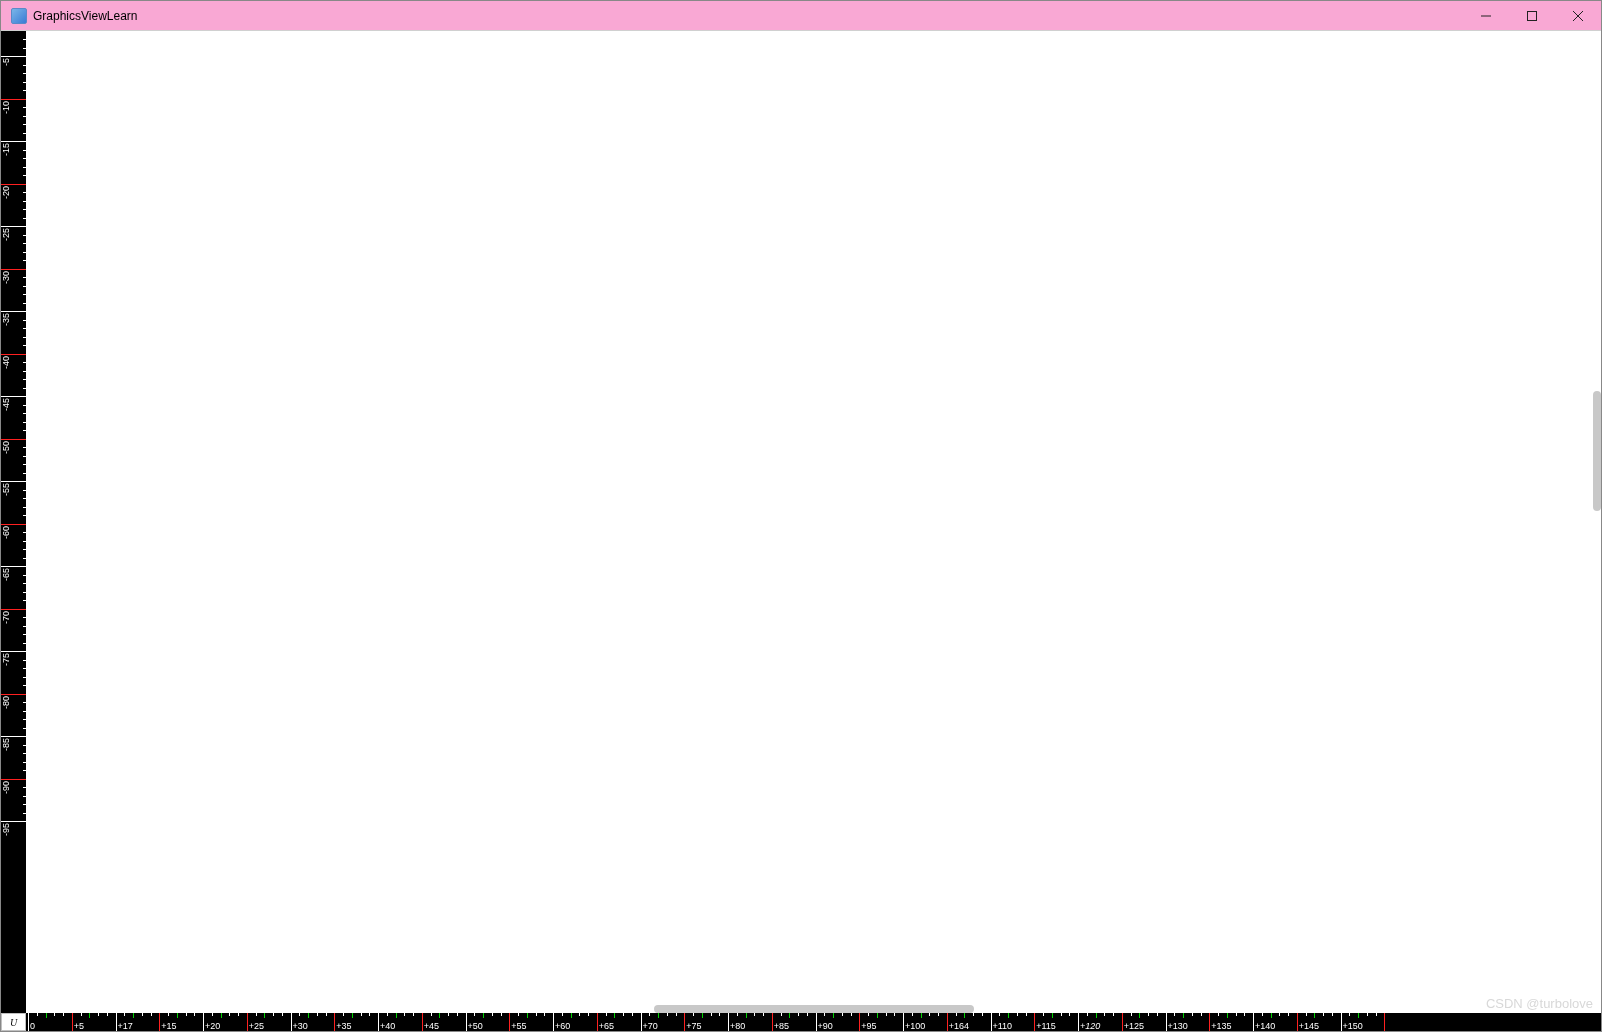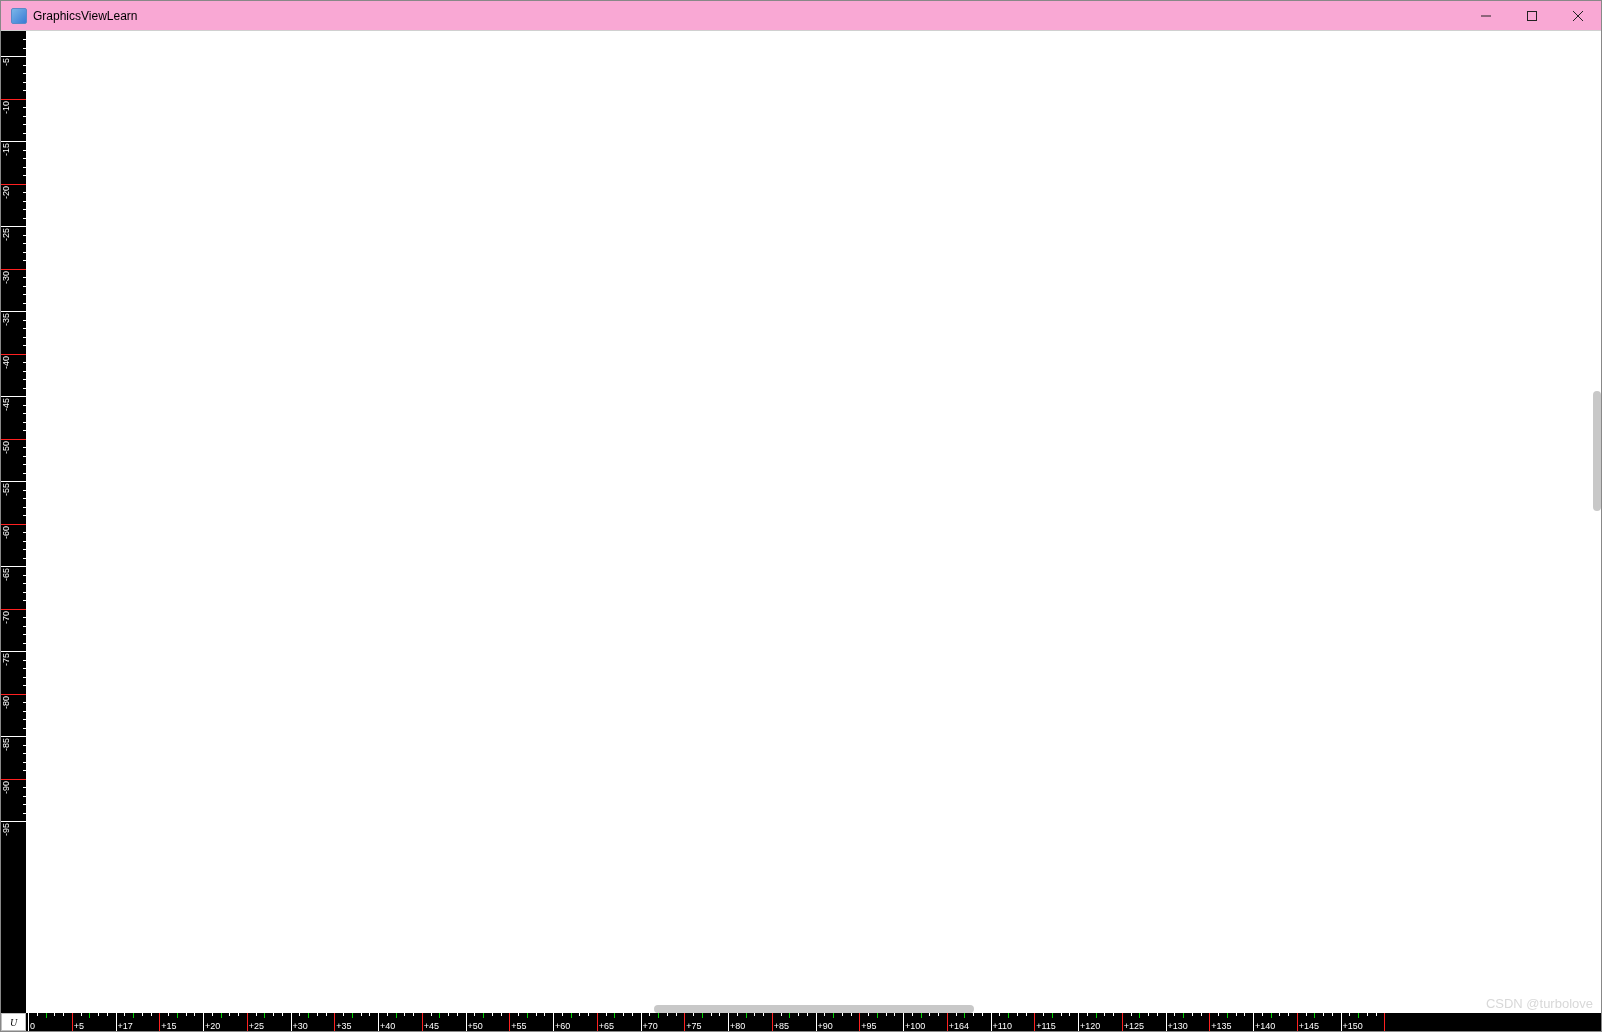--- a/index.html
+++ b/index.html
@@ -480,21 +480,21 @@
           <div class="tick h med" style="left: 982px;"></div>
           <div class="tick h minor" style="left: 990.75px;"></div>
           <div class="tick h minor" style="left: 999.5px;"></div>
           <div class="tick h major red" style="left: 1008.25px;"></div>
           <div class="hr-label" style="left: 1009.25px;">+115</div>
           <div class="tick h minor" style="left: 1017px;"></div>
           <div class="tick h med" style="left: 1025.75px;"></div>
           <div class="tick h minor" style="left: 1034.5px;"></div>
           <div class="tick h minor" style="left: 1043.25px;"></div>
           <div class="tick h major" style="left: 1052px;"></div>
-          <div class="hr-label" style="left: 1053px;">+120</div>
+          <div class="hr-label" style="left: 1053px; font-style: italic;">+120</div>
           <div class="tick h minor" style="left: 1060.75px;"></div>
           <div class="tick h med" style="left: 1069.5px;"></div>
           <div class="tick h minor" style="left: 1078.25px;"></div>
           <div class="tick h minor" style="left: 1087px;"></div>
           <div class="tick h major red" style="left: 1095.75px;"></div>
           <div class="hr-label" style="left: 1096.75px;">+125</div>
           <div class="tick h minor" style="left: 1104.5px;"></div>
           <div class="tick h med" style="left: 1113.25px;"></div>
           <div class="tick h minor" style="left: 1122px;"></div>
           <div class="tick h minor" style="left: 1130.75px;"></div>

